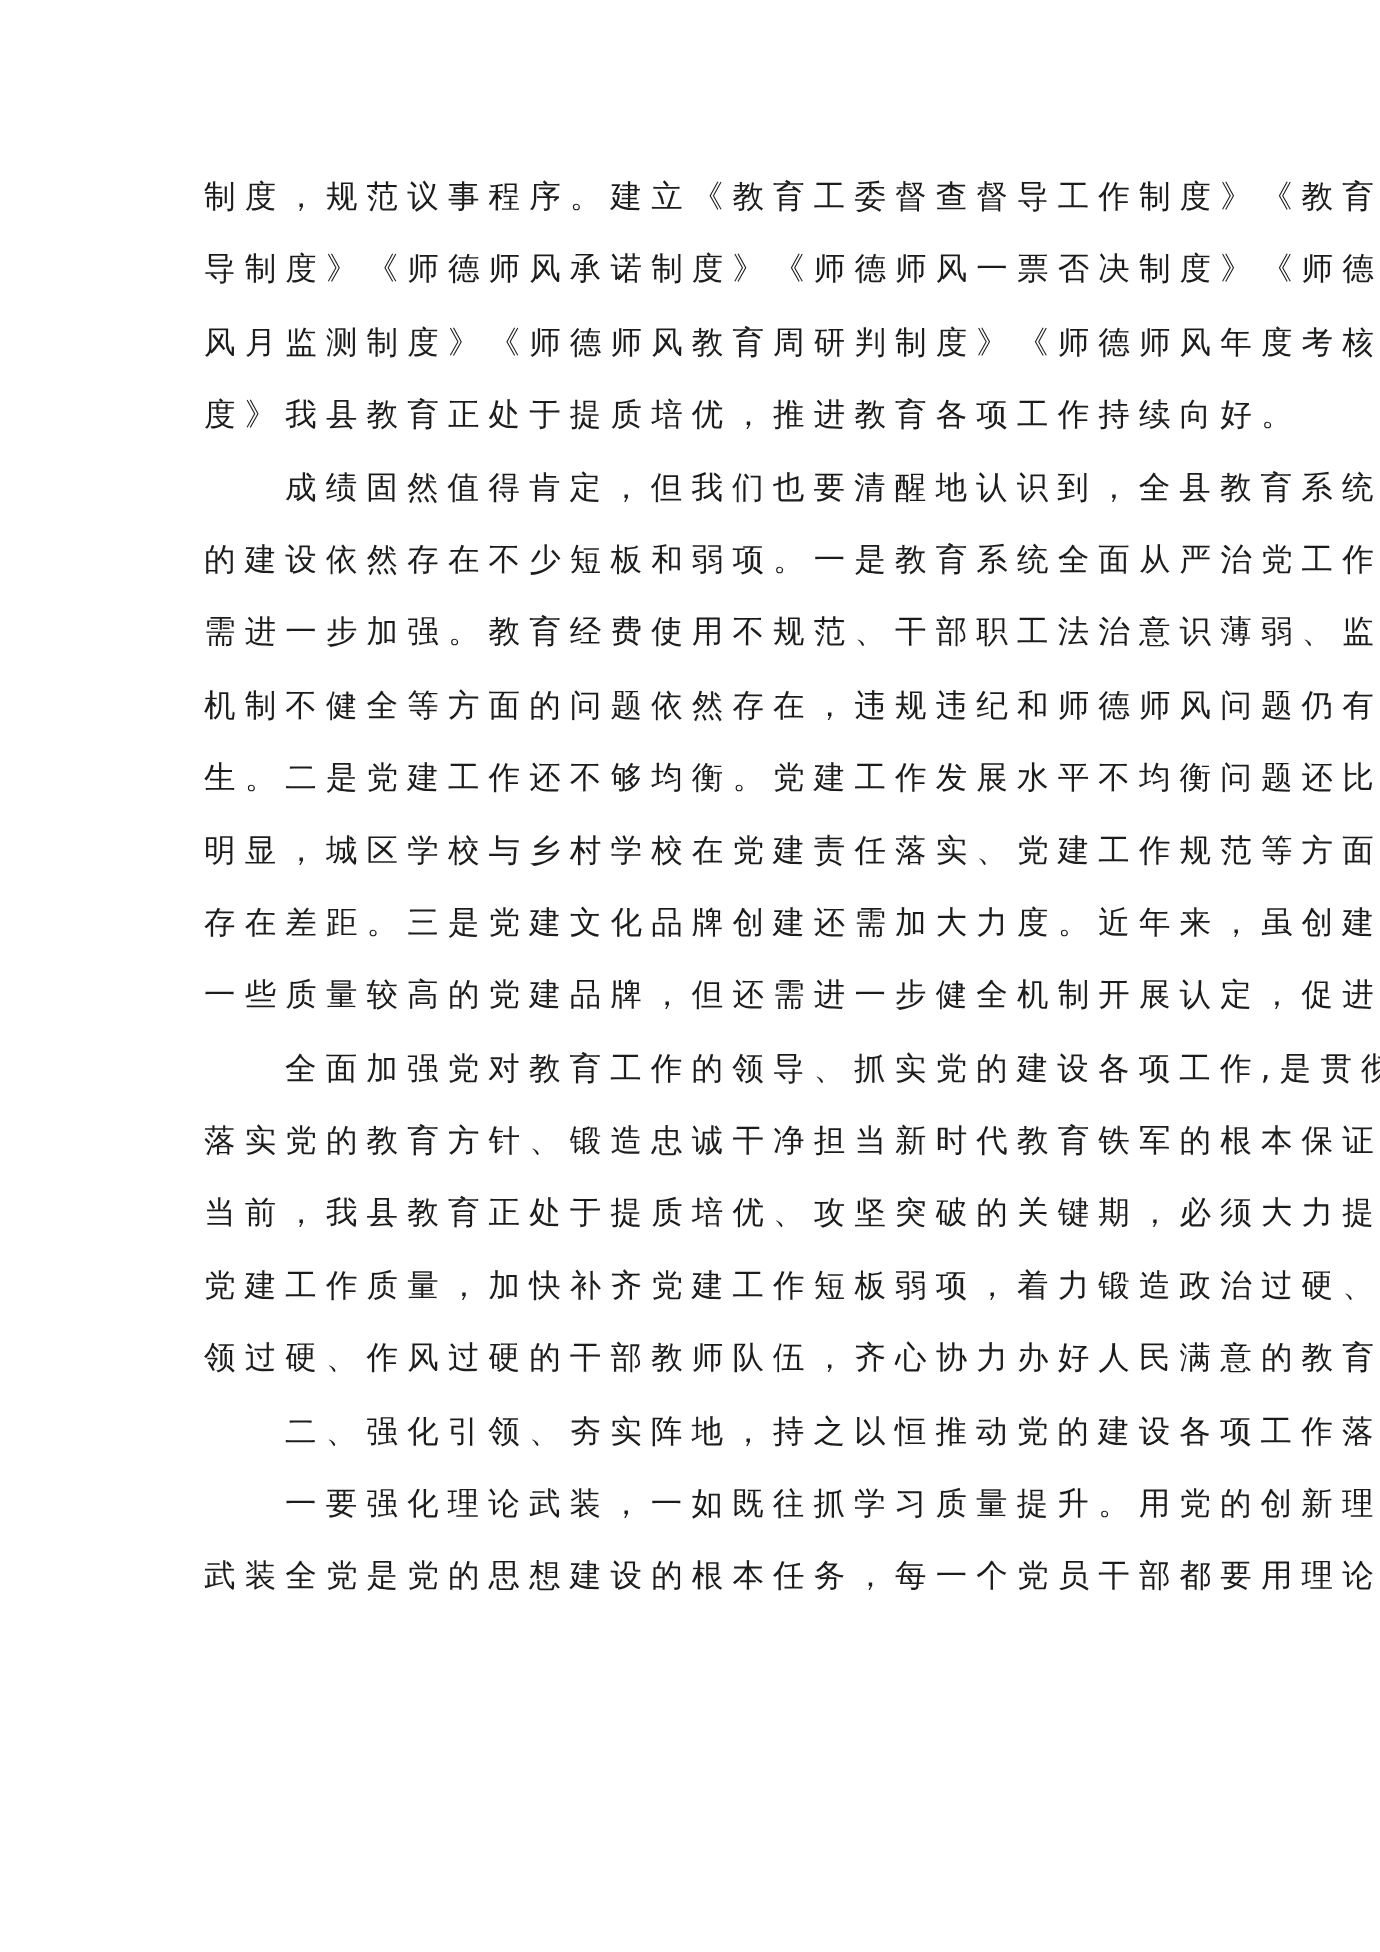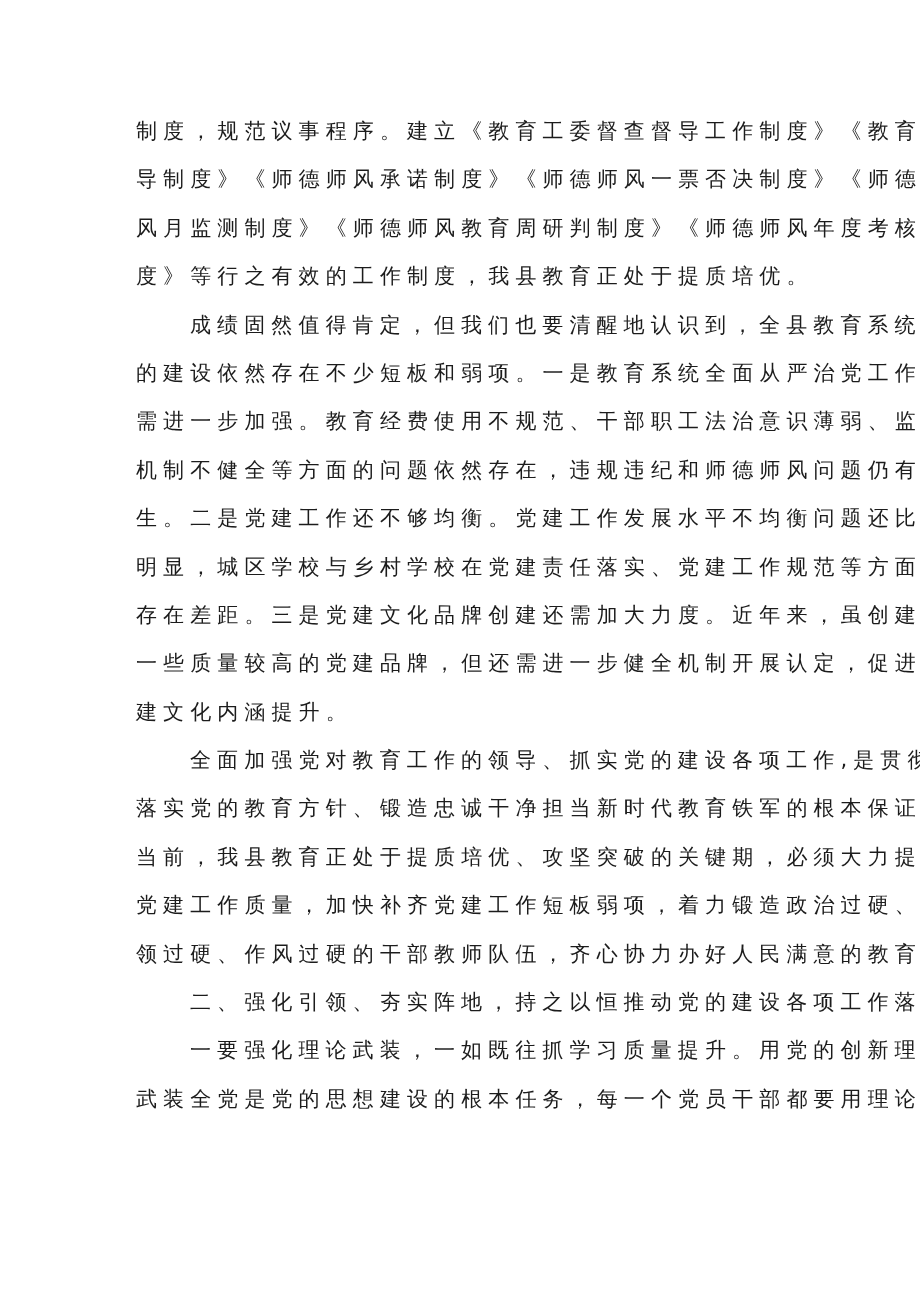--- a/index.html
+++ b/index.html
@@ -44,33 +44,32 @@
 </head>
 <body>
 
 <div class="page">
   <div class="text-block">
 
     <div>
       <div class="line">制度，规范议事程序。建立《教育工委督查督导工作制度》《教育督</div>
       <div class="line">导制度》《师德师风承诺制度》《师德师风一票否决制度》《师德师</div>
       <div class="line">风月监测制度》《师德师风教育周研判制度》《师德师风年度考核制</div>
-      <div class="line">度》等行之有效的工作制度，我县教育正处于提质培优。</div>
+      <div class="line">度》我县教育正处于提质培优，推进教育各项工作持续向好。</div>
     </div>
 
     <div>
       <div class="line indent">成绩固然值得肯定，但我们也要清醒地认识到，全县教育系统党</div>
       <div class="line">的建设依然存在不少短板和弱项。一是教育系统全面从严治党工作还</div>
       <div class="line">需进一步加强。教育经费使用不规范、干部职工法治意识薄弱、监管</div>
       <div class="line">机制不健全等方面的问题依然存在，违规违纪和师德师风问题仍有发</div>
       <div class="line">生。二是党建工作还不够均衡。党建工作发展水平不均衡问题还比较</div>
       <div class="line">明显，城区学校与乡村学校在党建责任落实、党建工作规范等方面均</div>
       <div class="line">存在差距。三是党建文化品牌创建还需加大力度。近年来，虽创建了</div>
       <div class="line">一些质量较高的党建品牌，但还需进一步健全机制开展认定，促进党</div>
-      <div class="line">建文化内涵提升。</div>
     </div>
 
     <div>
       <div class="line indent">全面加强党对教育工作的领导、抓实党的建设各项工作,是贯彻</div>
       <div class="line">落实党的教育方针、锻造忠诚干净担当新时代教育铁军的根本保证。</div>
       <div class="line">当前，我县教育正处于提质培优、攻坚突破的关键期，必须大力提升</div>
       <div class="line">党建工作质量，加快补齐党建工作短板弱项，着力锻造政治过硬、本</div>
       <div class="line">领过硬、作风过硬的干部教师队伍，齐心协力办好人民满意的教育。</div>
     </div>
 

